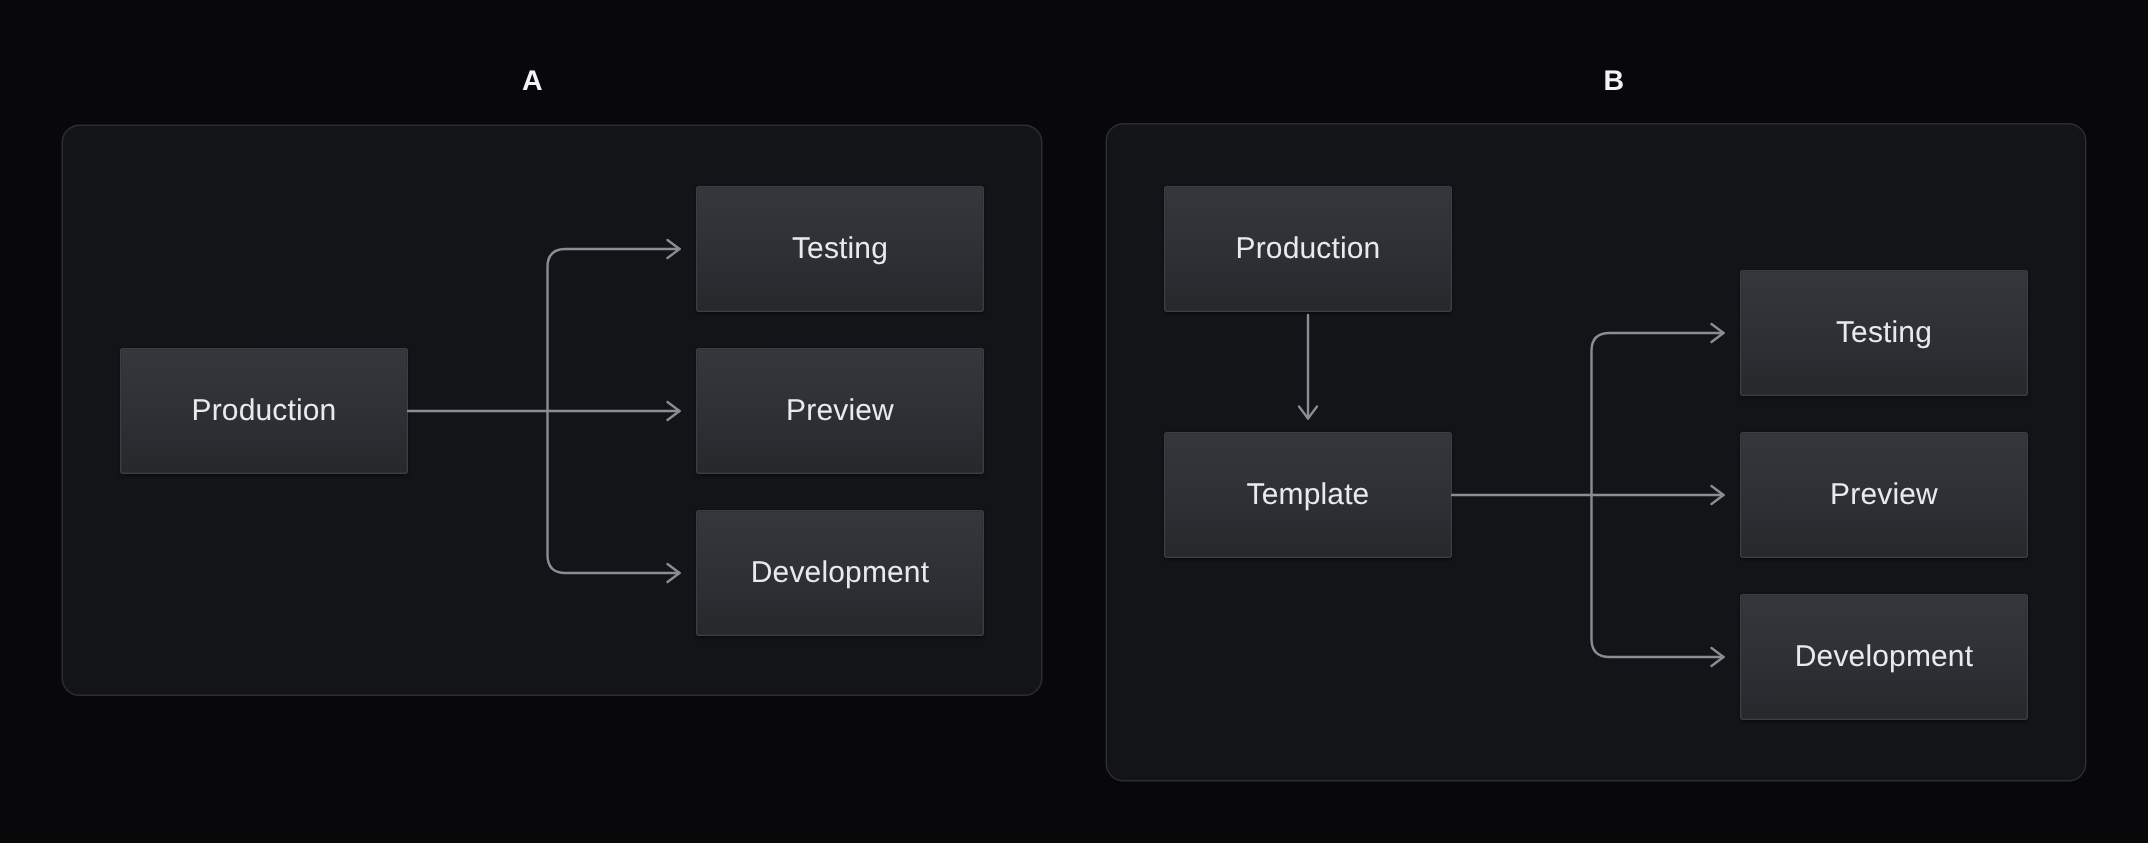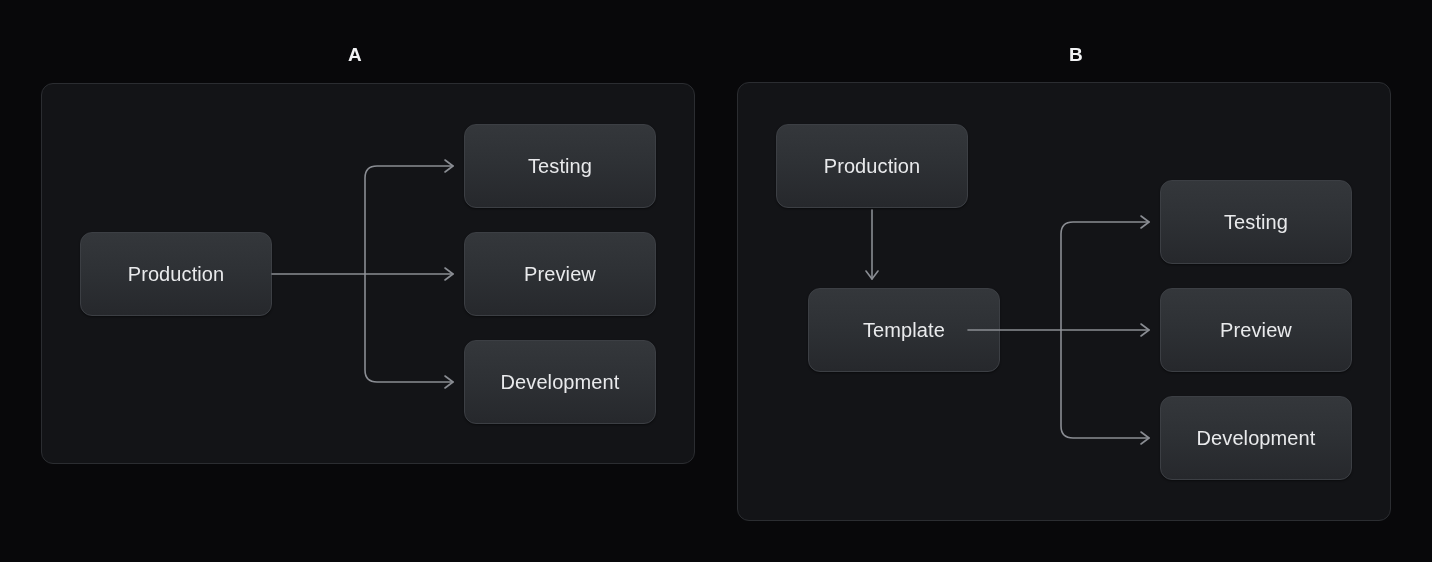--- a/index.html
+++ b/index.html
@@ -38,21 +38,21 @@
     border: 1px solid #2b2d31;
     border-radius: 12px;
     box-sizing: border-box;
   }
 
   .node {
     position: absolute;
     box-sizing: border-box;
     width: 192px;
     height: 84px;
-    border-radius: 12px;
+    border-radius: 2px;
     border: 1px solid #3c3f44;
     background: linear-gradient(180deg, #34373b 0%, #2e3135 45%, #26282c 100%);
     display: flex;
     align-items: center;
     justify-content: center;
     color: #e9eaec;
     font-size: 20px;
     font-weight: 400;
     letter-spacing: 0.1px;
     box-shadow: 0 1px 2px rgba(0,0,0,0.45);
@@ -121,21 +121,21 @@
 
 <div class="panel-group" style="left:737px; top:45px; width:654px; height:476px;">
 
   <div class="panel-label" style="left:319px;">B</div>
 
   <div class="panel" style="left:0px; top:37px; width:654px; height:439px;"></div>
 
   <div class="node" style="left:39px; top:79px;">
     <span>Production</span>
   </div>
-  <div class="node" style="left:39px; top:243px;margin-left:32px;">
+  <div class="node" style="left:39px; top:243px;">
     <span>Template</span>
   </div>
 
   <div class="node" style="left:423px; top:135px;">
     <span>Testing</span>
   </div>
   <div class="node" style="left:423px; top:243px;">
     <span>Preview</span>
   </div>
   <div class="node" style="left:423px; top:351px;">

